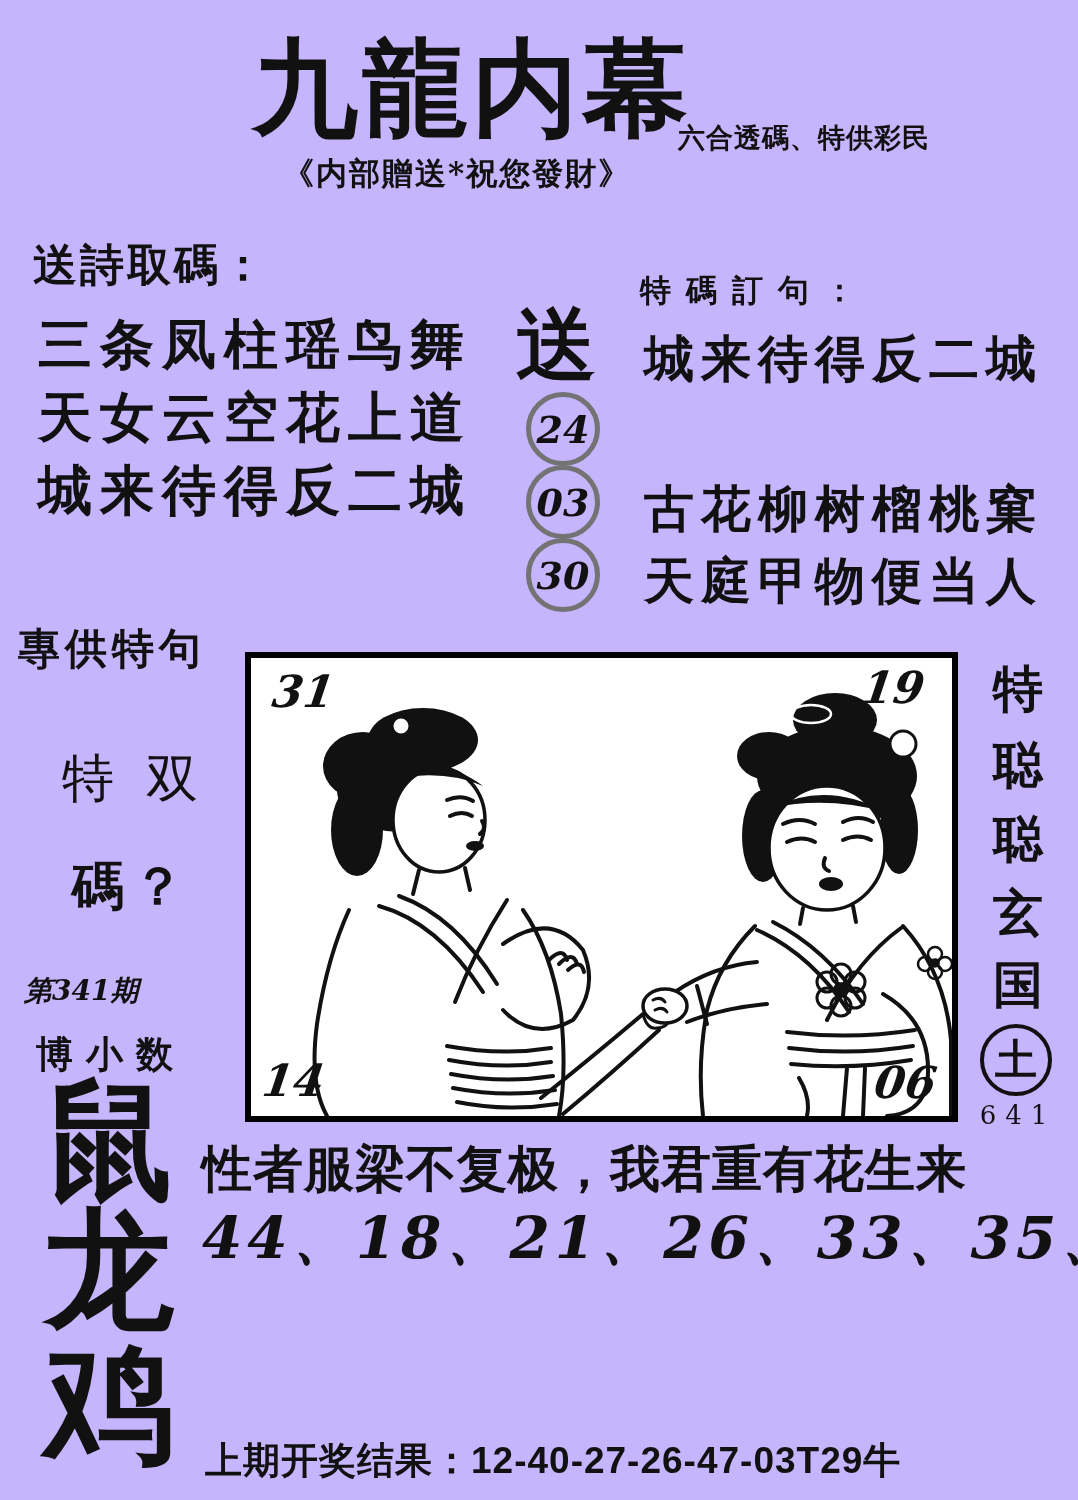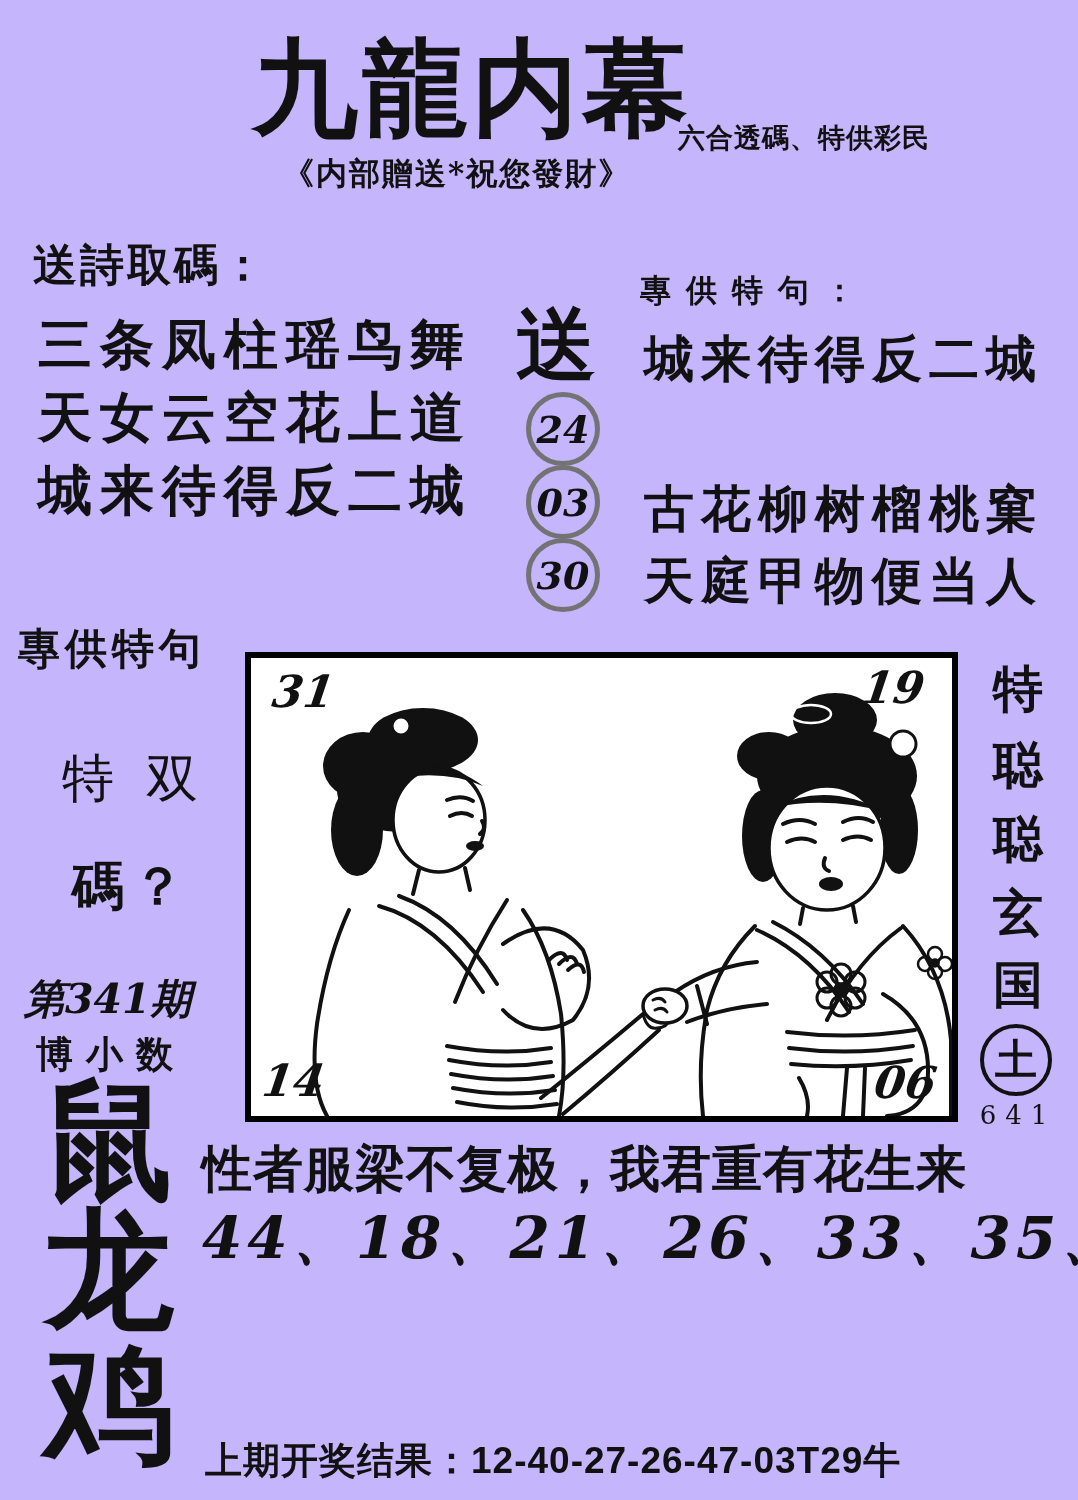--- a/index.html
+++ b/index.html
@@ -24,21 +24,21 @@
   .numcircle{
     width:64px;height:64px;border:5px solid #737373;border-radius:50%;
     font-size:38px;font-weight:700;font-style:italic;
     display:flex;align-items:center;justify-content:center;left:526px;
   }
   .c1{top:392px;} .c2{top:465px;} .c3{top:538px;}
   
   .zhuan{left:18px;top:621px;font-size:42px;font-weight:700;letter-spacing:5px;}
   .teshuang{left:62px;top:744px;font-size:52px;font-weight:400;letter-spacing:32px;}
   .mawen{left:72px;top:852px;font-size:52px;font-weight:700;letter-spacing:8px;}
-  .issue{left:24px;top:972px;font-size:41px;font-weight:700;font-style:italic;}
+  .issue{left:24px;top:972px;font-size:28px;font-weight:700;font-style:italic;}
   .boxiaoshu{left:36px;top:1030px;font-size:37px;font-weight:700;letter-spacing:13px;}
   .zodiac{left:44px;font-size:130px;font-weight:900;line-height:130px;}
   .z1{top:1076px;} .z2{top:1205px;} .z3{top:1338px;}
   
   .frame{
     left:245px;top:652px;width:713px;height:470px;
     border:6px solid #000;box-sizing:border-box;background:#fff;
   }
   .corner{position:absolute;font-size:44px;font-weight:700;font-style:italic;
     font-family:"DejaVu Serif",serif;transform:skewX(-8deg);}
@@ -69,21 +69,21 @@
   <div class="abs subtitle">六合透碼、特供彩民</div>
   <div class="abs banner">《内部贈送*祝您發財》</div>
 
   <div class="abs poem-head">送詩取碼：</div>
   <div class="abs poem">
     <div>三条凤柱瑶鸟舞</div>
     <div>天女云空花上道</div>
     <div>城来待得反二城</div>
   </div>
 
-  <div class="abs spec-head">專供特句：</div>
+  <div class="abs spec-head">特碼訂句：</div>
   <div class="abs send-big">送</div>
   <div class="abs spec-text t1">城来待得反二城</div>
   <div class="abs numcircle c1">24</div>
   <div class="abs numcircle c2">03</div>
   <div class="abs spec-text t3">古花柳树榴桃窠</div>
   <div class="abs numcircle c3">30</div>
   <div class="abs spec-text t4">天庭甲物便当人</div>
 
   <div class="abs zhuan">專供特句</div>
   <div class="abs teshuang">特双</div>

